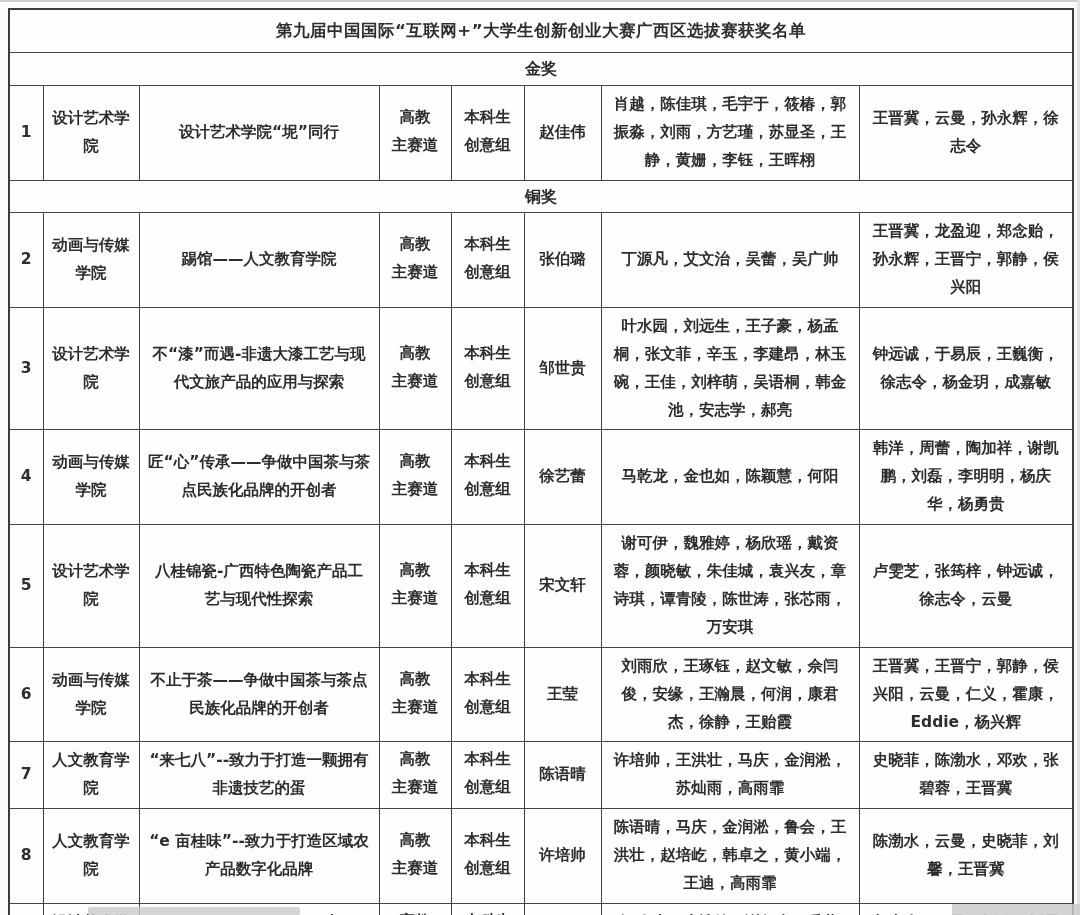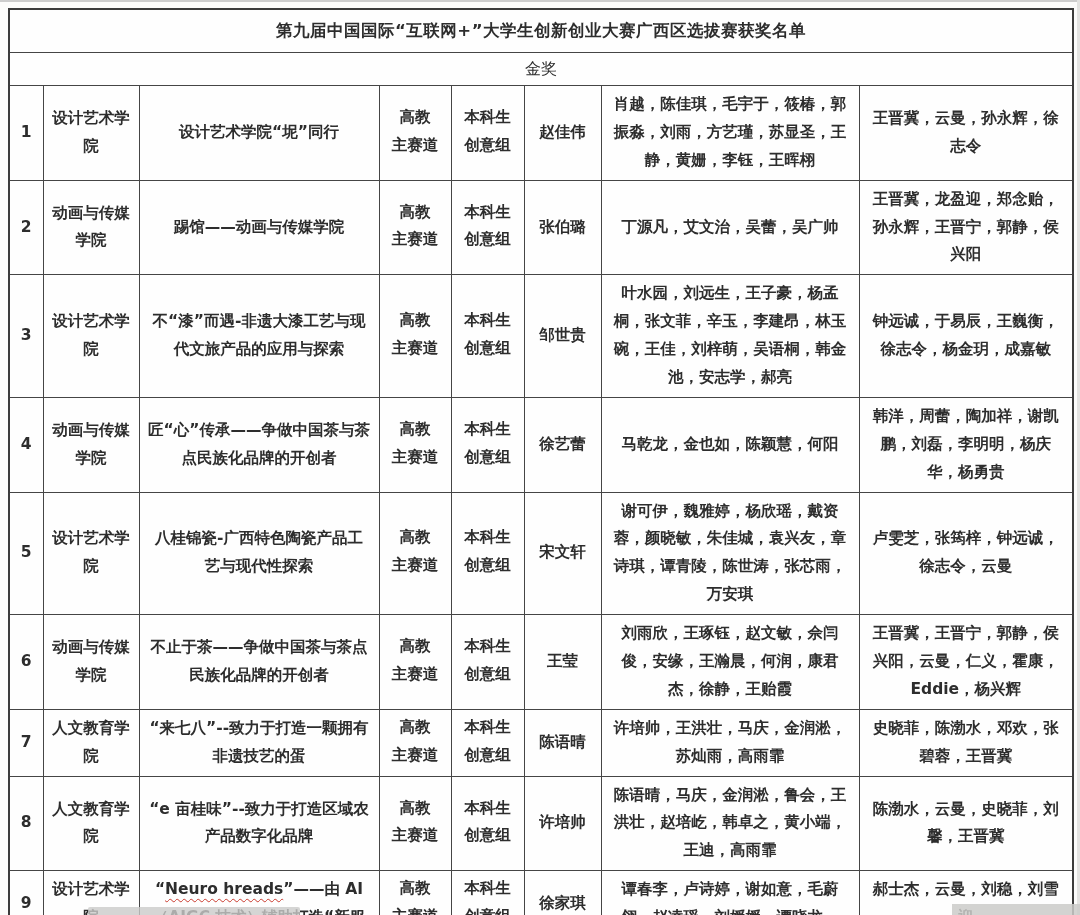--- a/index.html
+++ b/index.html
@@ -22,21 +22,21 @@
     font-size:15.5px;
     font-weight:600;
     text-align:center;
     vertical-align:middle;
     padding:5px 8px;
     line-height:1.8;
     word-break:break-all;
     overflow-wrap:anywhere;
   }
   td.title-cell{font-size:16.5px;font-weight:700;padding:8px 6px;line-height:1.6;letter-spacing:.5px;}
-  td.award-cell{font-size:16px;font-weight:400;padding:3px 6px;line-height:1.6;}
+  td.award-cell{font-size:16px;font-weight:700;padding:3px 6px;line-height:1.6;}
   td.track-cell, td.group-cell{white-space:pre-line;padding:5px 4px;font-family:Liberation Mono, monospace;}
   td.no-cell{padding:5px 2px;}
   .wavy{
     text-decoration-line:underline;
     text-decoration-style:wavy;
     text-decoration-color:#c93a2e;
     text-decoration-thickness:1px;
     text-underline-offset:4px;
   }
   .smudge{position:absolute;background:#cbcbc9;}
@@ -74,23 +74,26 @@
           <td class="project-cell">设计艺术学院“坭”同行</td>
           <td class="track-cell">高教
 主赛道</td>
           <td class="group-cell">本科生
 创意组</td>
           <td class="leader-cell">赵佳伟</td>
           <td class="members-cell">肖越，陈佳琪，毛宇于，筱椿，郭振淼，刘雨，方艺瑾，苏显圣，王静，黄姗，李钰，王晖栩</td>
           <td class="teachers-cell">王晋冀，云曼，孙永辉，徐志令</td>
         </tr>
         <tr>
+          <td class="award-cell" colspan="8">铜奖</td>
+        </tr>
+        <tr>
           <td class="no-cell">2</td>
           <td class="college-cell">动画与传媒学院</td>
-          <td class="project-cell">踢馆——动画与传媒学院</td>
+          <td class="project-cell">踢馆——人文教育学院</td>
           <td class="track-cell">高教
 主赛道</td>
           <td class="group-cell">本科生
 创意组</td>
           <td class="leader-cell">张伯璐</td>
           <td class="members-cell">丁源凡，艾文治，吴蕾，吴广帅</td>
           <td class="teachers-cell">王晋冀，龙盈迎，郑念贻，孙永辉，王晋宁，郭静，侯兴阳</td>
         </tr>
         <tr>
           <td class="no-cell">3</td>

